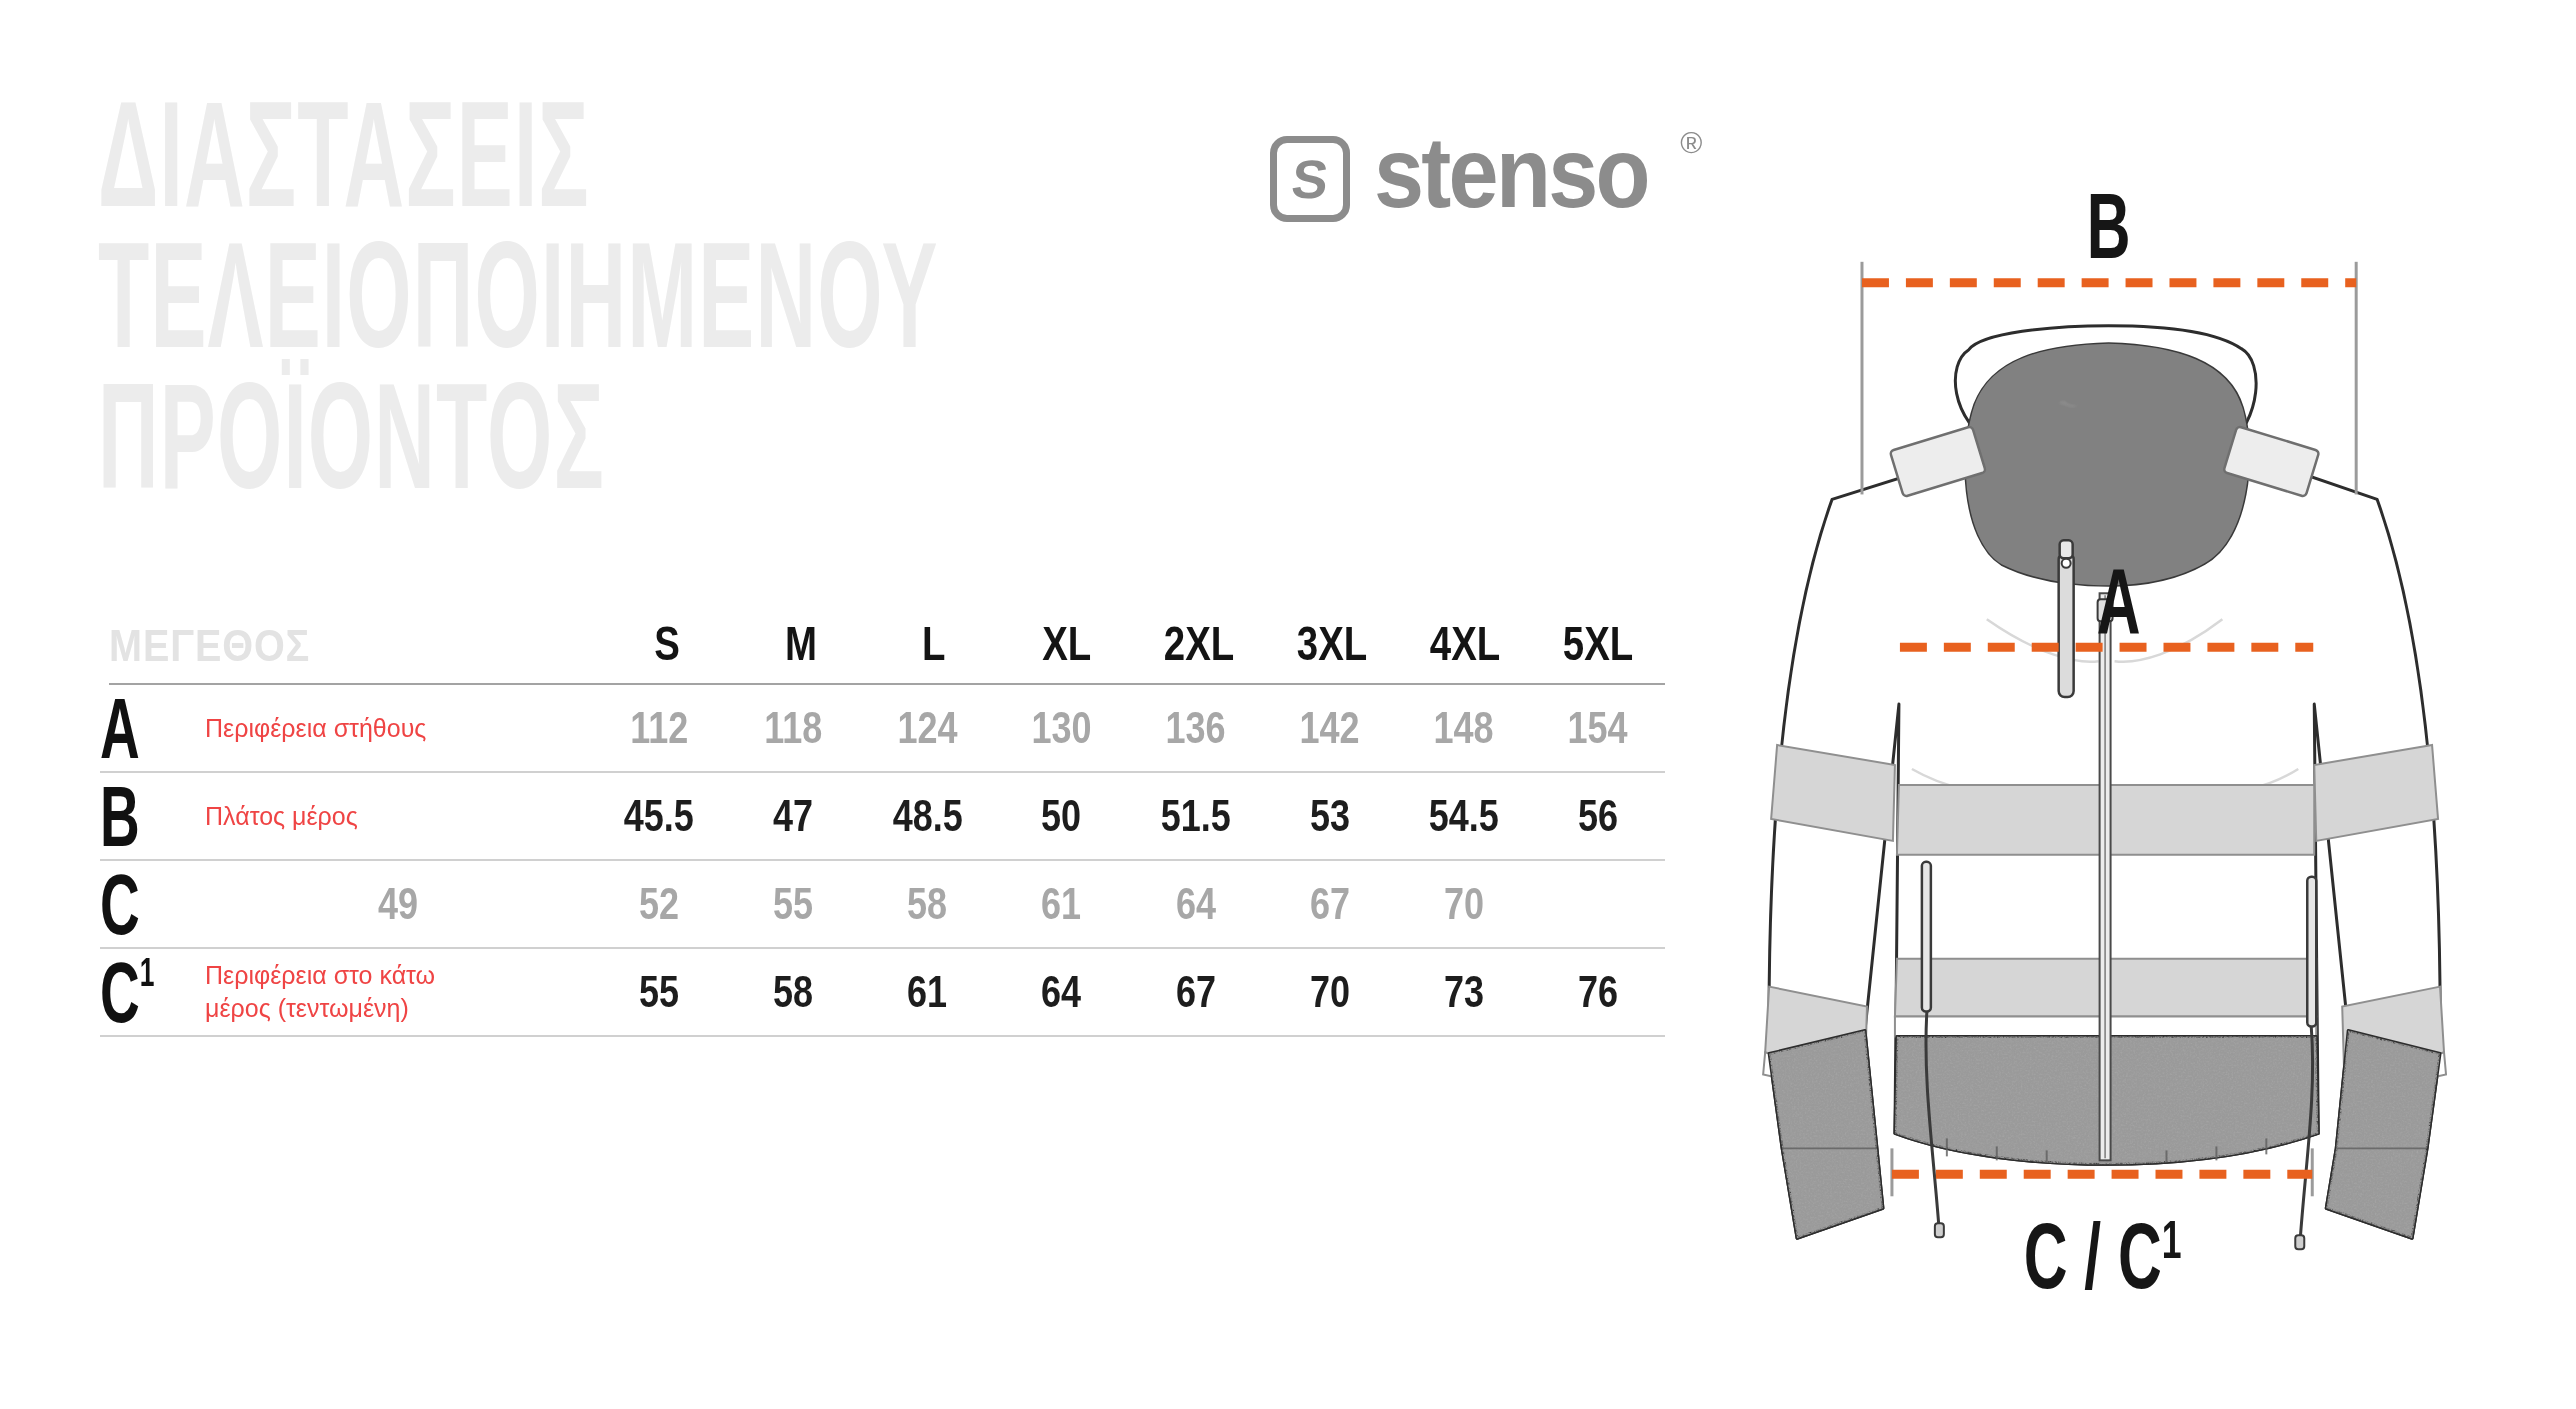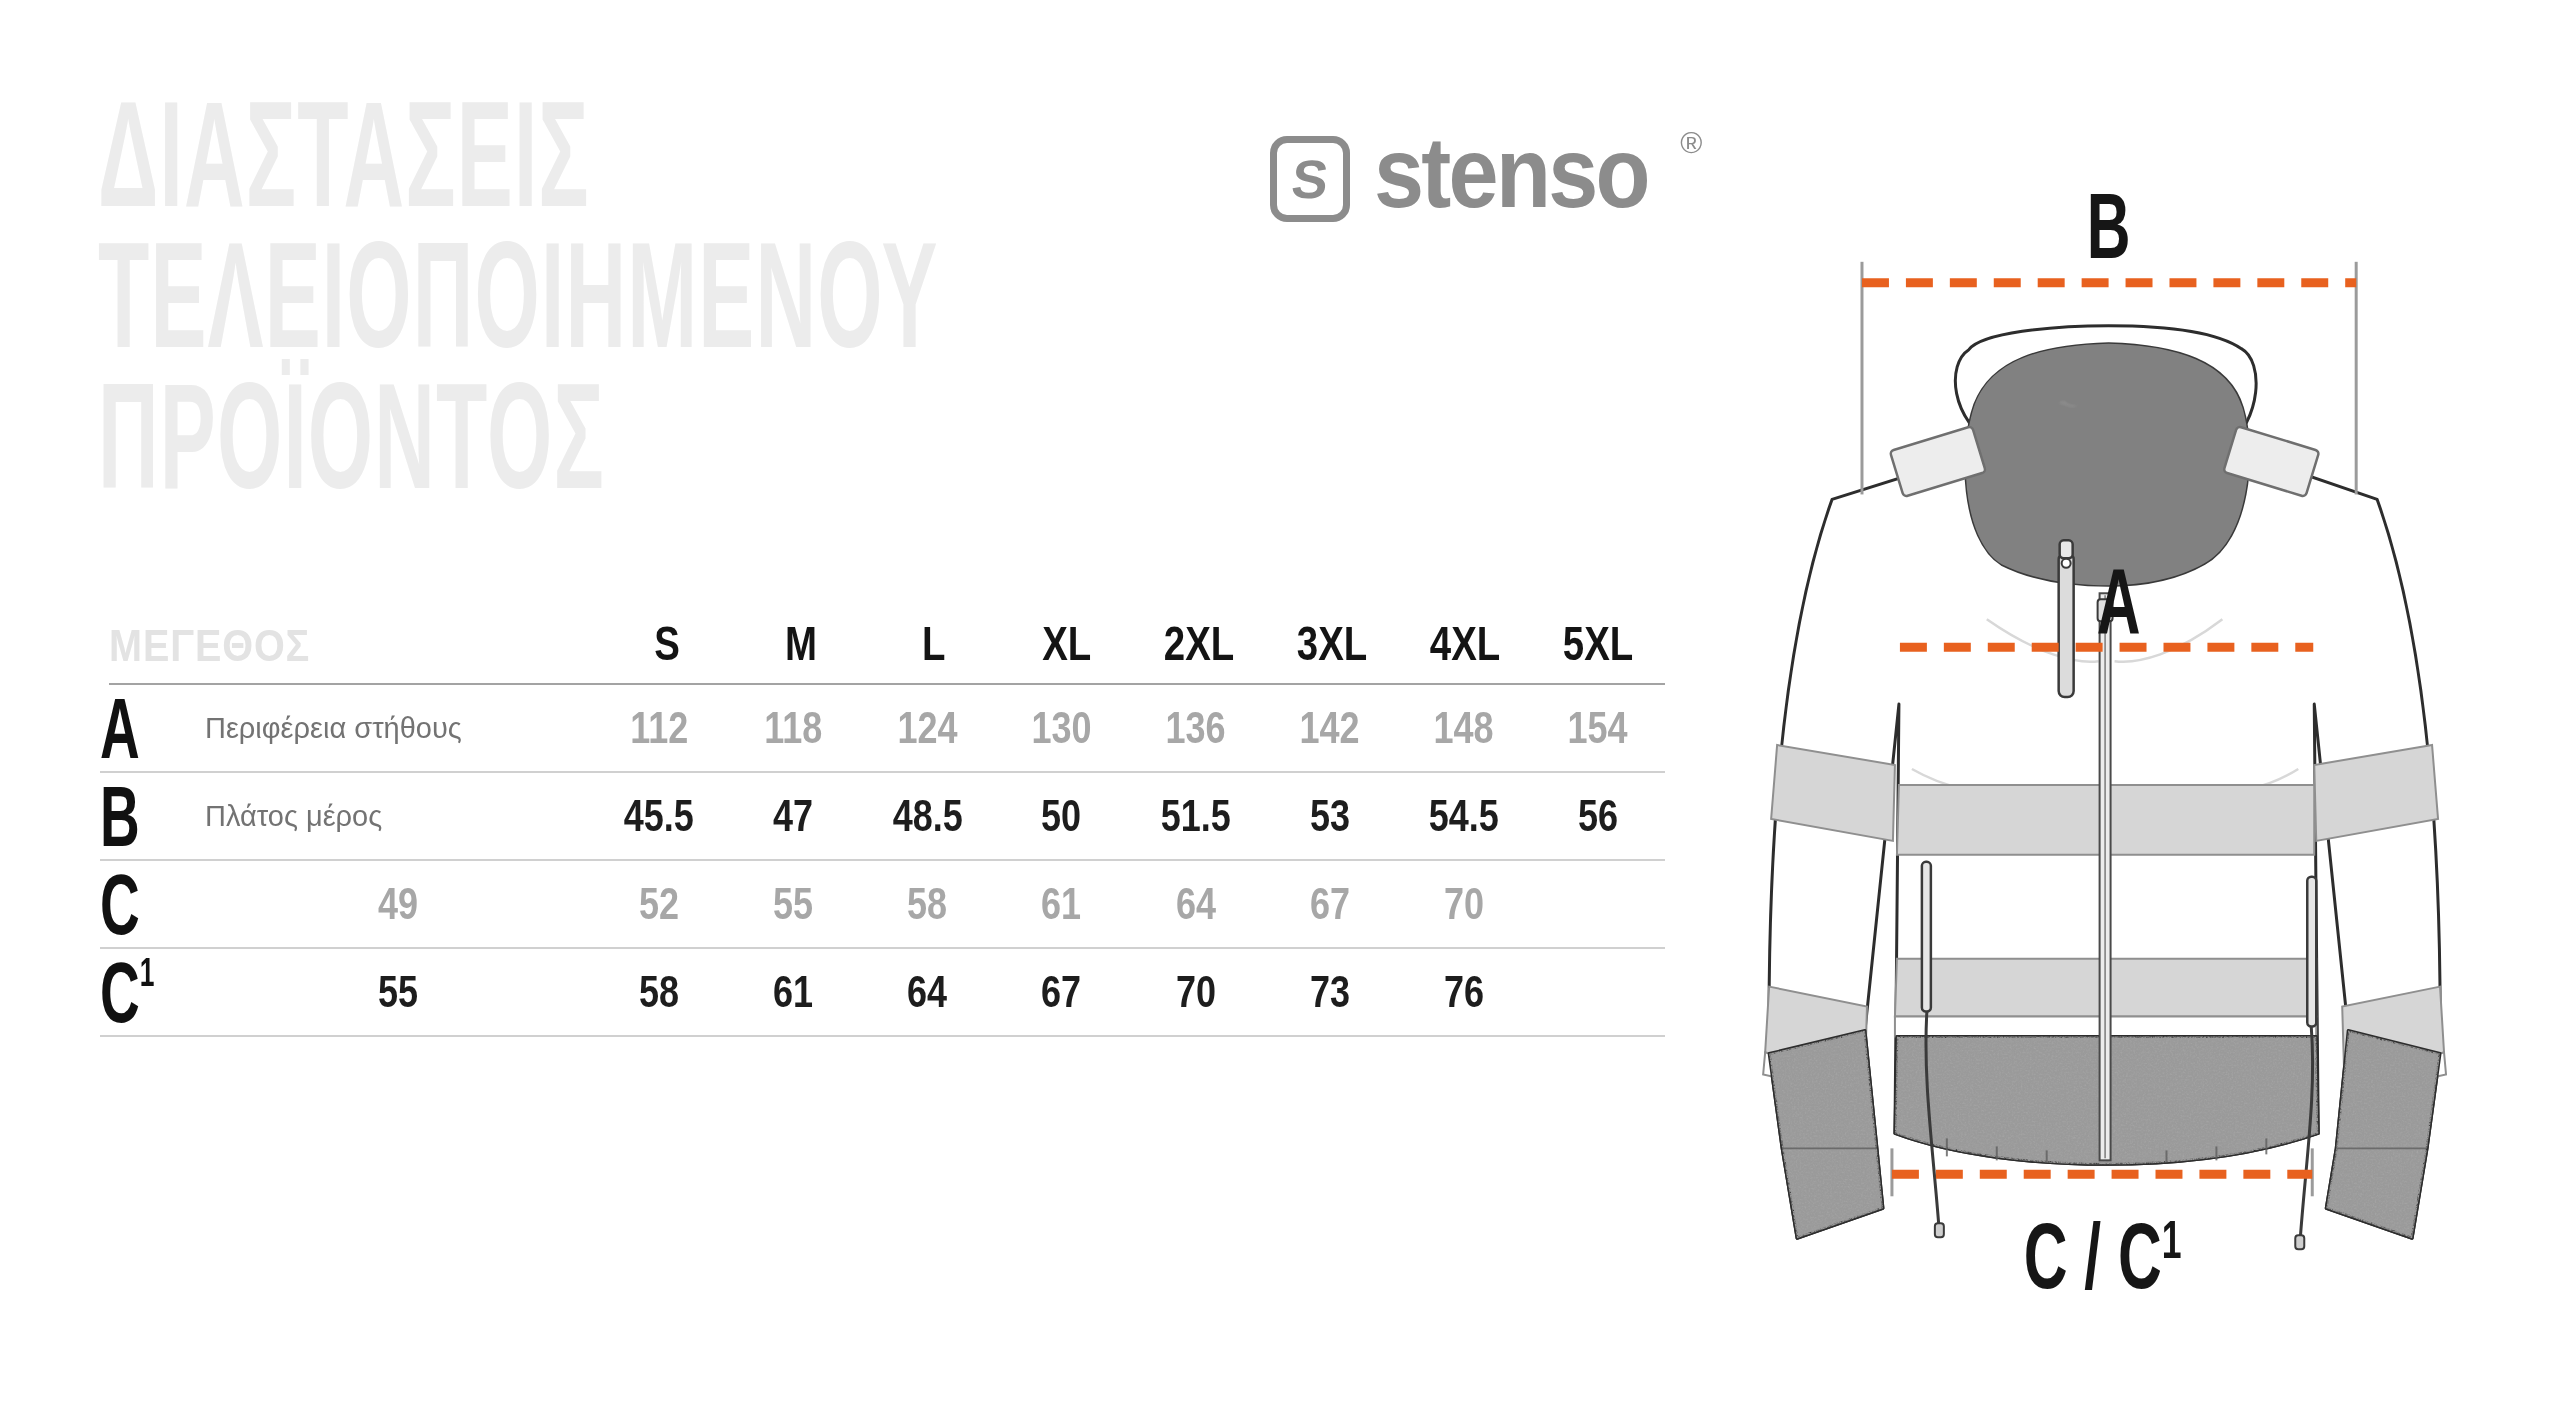--- a/index.html
+++ b/index.html
@@ -23,21 +23,21 @@
     height:86px;border-bottom:2px solid #d0d0d0;}
   .t-row.head{height:84px;border-bottom:2px solid #a3a3a3;align-items:end;margin-left:9px;}
   .cell-c{text-align:center;}
   .sizehead{font-size:48px;font-weight:bold;color:#141414;display:inline-block;
     transform:scaleX(0.8);padding-bottom:12px;}
   .megethos{font-size:44px;font-weight:bold;color:#e3e3e3;letter-spacing:1px;grid-column:1/3;
     transform:scaleX(0.9);transform-origin:left bottom;padding-bottom:12px;}
   .bigletter{font-size:86px;font-weight:bold;color:#111;line-height:1;
     transform:scaleX(0.64);transform-origin:left center;white-space:nowrap;}
   .bigletter sup{font-size:48%;position:relative;top:-6px;letter-spacing:-2px;}
-  .rowlabel{font-size:29px;color:#737373;line-height:33px;width:300px;}
+  .rowlabel{font-size:25px;color:#ef4444;line-height:33px;width:300px;}
   .val{font-size:45px;font-weight:bold;display:inline-block;transform:scaleX(0.8);}
   .val.muted{color:#a7a7a7;}
   .val.strong{color:#1d1d1d;}
   
   #diagram{left:1747px;top:150px;}
   svg text{font-family:"Liberation Sans", sans-serif;}
 </style>
 </head>
 <body>
 
@@ -97,20 +97,21 @@
       <div class="cell-c"><span class="val muted">52</span></div>
       <div class="cell-c"><span class="val muted">55</span></div>
       <div class="cell-c"><span class="val muted">58</span></div>
       <div class="cell-c"><span class="val muted">61</span></div>
       <div class="cell-c"><span class="val muted">64</span></div>
       <div class="cell-c"><span class="val muted">67</span></div>
       <div class="cell-c"><span class="val muted">70</span></div>
     </div>
     <div class="t-row">
       <div class="bigletter">C<sup>1</sup></div>
+      <div class="rowlabel">Περιφέρεια στο κάτω μέρος (τεντωμένη)</div>
       <div class="cell-c"><span class="val strong">55</span></div>
       <div class="cell-c"><span class="val strong">58</span></div>
       <div class="cell-c"><span class="val strong">61</span></div>
       <div class="cell-c"><span class="val strong">64</span></div>
       <div class="cell-c"><span class="val strong">67</span></div>
       <div class="cell-c"><span class="val strong">70</span></div>
       <div class="cell-c"><span class="val strong">73</span></div>
       <div class="cell-c"><span class="val strong">76</span></div>
     </div>
   </div>

